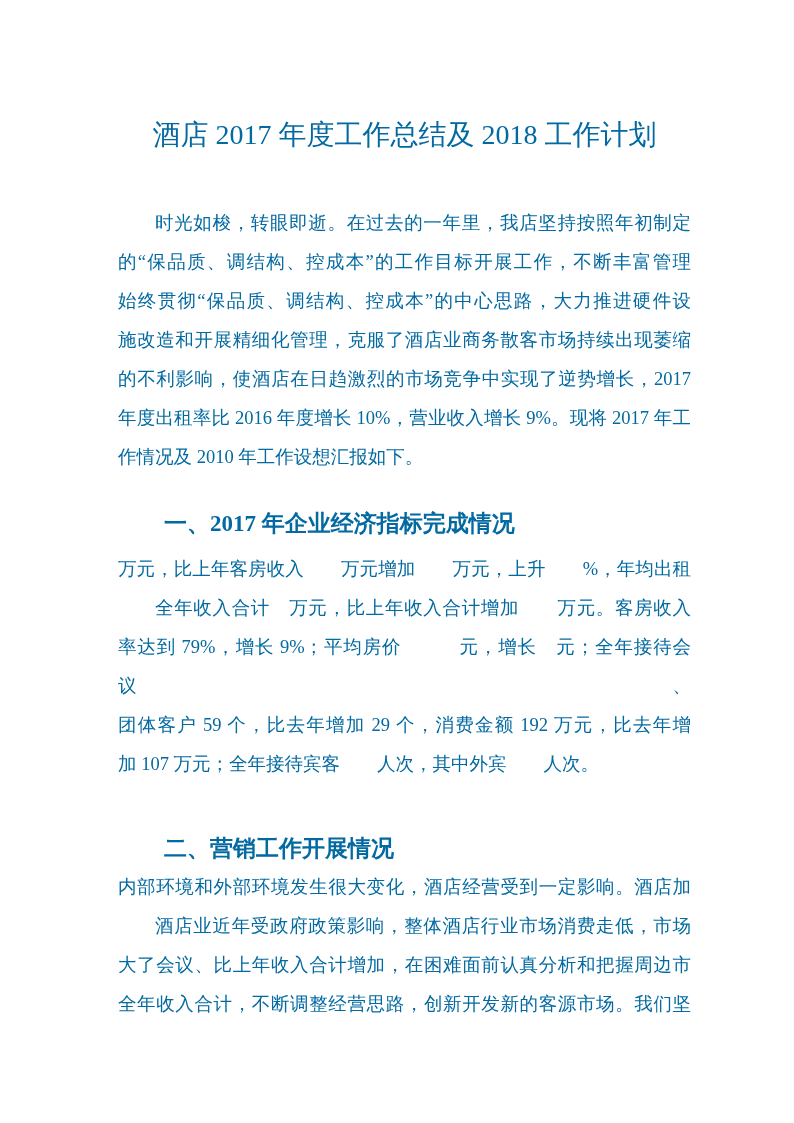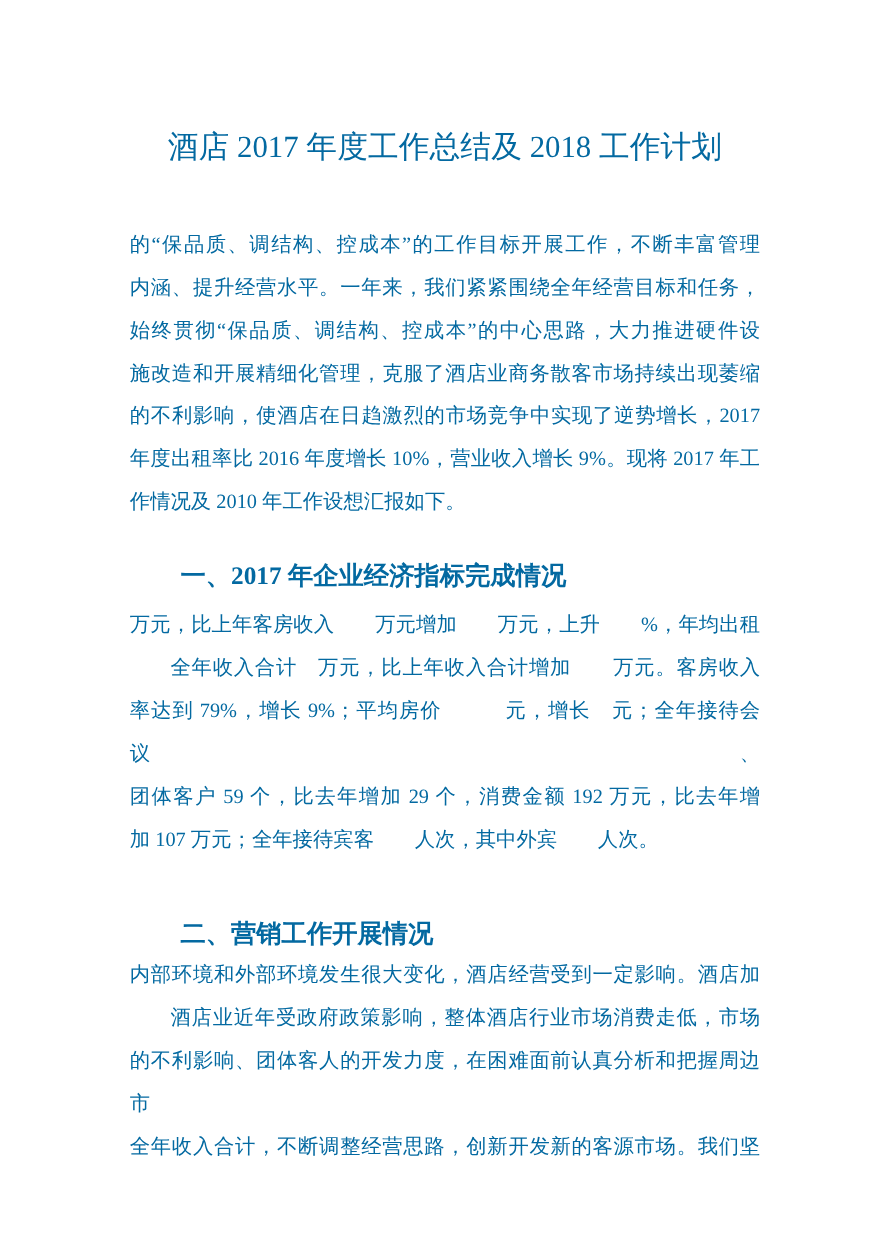--- a/index.html
+++ b/index.html
@@ -58,22 +58,22 @@
   }
 </style>
 </head>
 <body>
 
 <div class="page">
 
   <h1 class="doc-title">酒店 2017 年度工作总结及 2018 工作计划</h1>
 
   <section class="para">
+    <p class="line first fill">时光如梭，转眼即逝。在过去的一年里，我店坚持按照年初制定</p>
     <p class="line fill">的“保品质、调结构、控成本”的工作目标开展工作，不断丰富管理</p>
-    <p class="line fill">内涵、提升经营水平。一年来，我们紧紧围绕全年经营目标和任务，</p>
     <p class="line fill">始终贯彻“保品质、调结构、控成本”的中心思路，大力推进硬件设</p>
     <p class="line fill">施改造和开展精细化管理，克服了酒店业商务散客市场持续出现萎缩</p>
     <p class="line fill">的不利影响，使酒店在日趋激烈的市场竞争中实现了逆势增长，2017</p>
     <p class="line fill">年度出租率比 2016 年度增长 10%，营业收入增长 9%。现将 2017 年工</p>
     <p class="line">作情况及 2010 年工作设想汇报如下。</p>
   </section>
 
   <h2 class="heading">一、2017 年企业经济指标完成情况</h2>
 
   <section class="para">
@@ -82,17 +82,17 @@
     <p class="line fill">率达到 79%，增长 9%；平均房价　　　元，增长　元；全年接待会议、</p>
     <p class="line fill">团体客户 59 个，比去年增加 29 个，消费金额 192 万元，比去年增</p>
     <p class="line">加 107 万元；全年接待宾客　　人次，其中外宾　　人次。</p>
   </section>
 
   <h2 class="heading second">二、营销工作开展情况</h2>
 
   <section class="para">
     <p class="line fill">内部环境和外部环境发生很大变化，酒店经营受到一定影响。酒店加</p>
     <p class="line first fill">酒店业近年受政府政策影响，整体酒店行业市场消费走低，市场</p>
-    <p class="line fill">的不利影响、团体客人的开发力度，在困难面前认真分析和把握周边市</p>
+    <p class="line fill">大了会议、比上年收入合计增加，在困难面前认真分析和把握周边市</p>
     <p class="line fill">全年收入合计，不断调整经营思路，创新开发新的客源市场。我们坚</p>
   </section>
 
 </div>
 
 </body></html>

